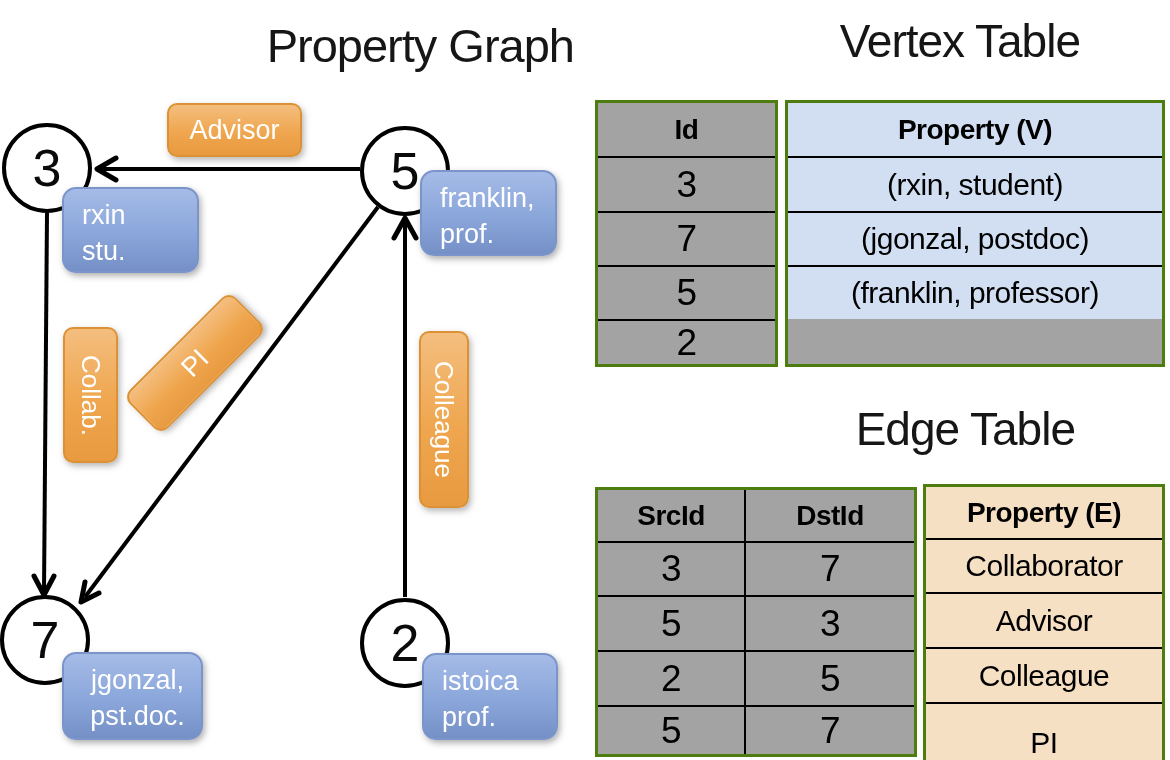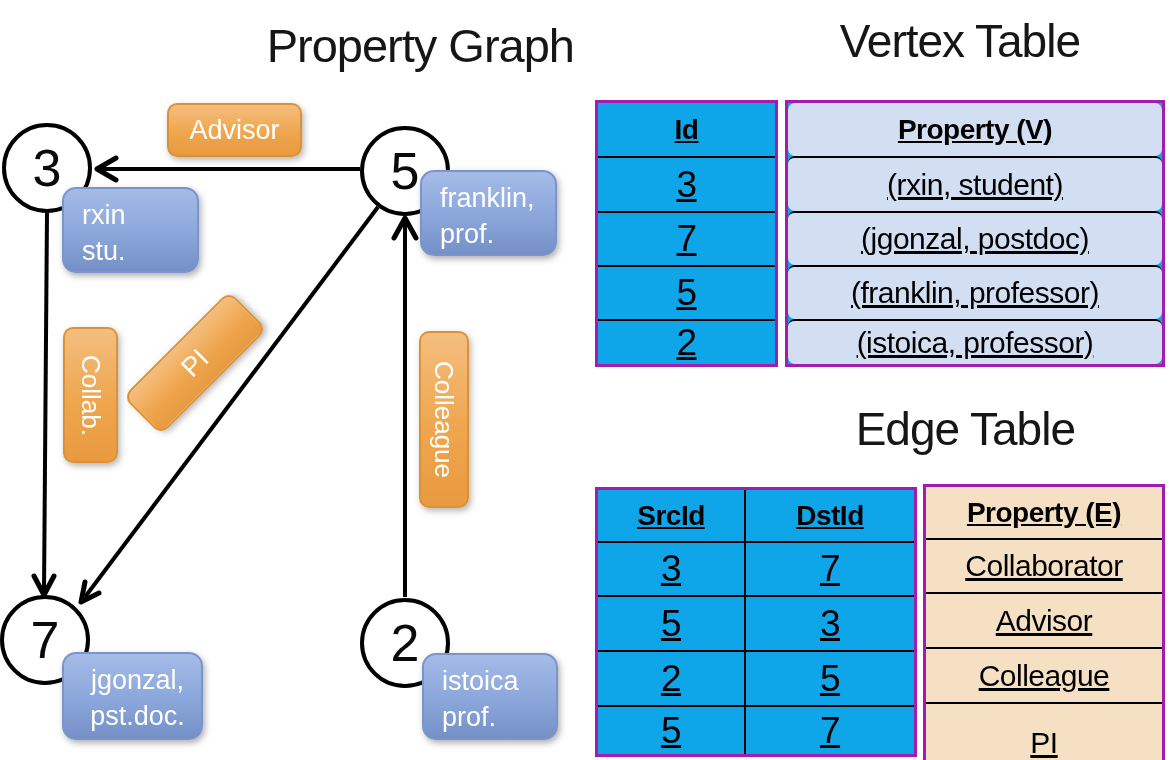--- a/index.html
+++ b/index.html
@@ -29,33 +29,32 @@
   .opill{
     position:absolute;z-index:3;box-sizing:border-box;border-radius:10px;
     background:linear-gradient(180deg,#F4BE7F 0%,#EFA64E 55%,#E89A40 100%);
     border:2px solid #DC9134;box-shadow:2px 3px 6px rgba(110,110,110,.5);
     color:#fff;display:flex;align-items:center;justify-content:center;
     font-size:27px;
   }
   .opill .rot90{transform:rotate(90deg);white-space:nowrap;font-size:26px;}
   
   .tbl{
-    position:absolute;box-sizing:border-box;border:3px solid #a21caf;background:#0ea5e9;
+    position:absolute;box-sizing:border-box;border:3px solid #4d7c0f;background:#a3a3a3;
     display:grid;
-    text-decoration:underline;
   }
   .tbl .cell{
     display:flex;align-items:center;justify-content:center;box-sizing:border-box;
     font-size:30px;letter-spacing:-0.5px;white-space:nowrap;
   }
   .tbl .hdr{font-weight:700;font-size:28px;}
   .tbl .num{font-size:37px;font-weight:300;}
   .rowline{border-top:2px solid #000;}
   .colline{border-left:2px solid #000;}
-  .bluefill{background:#D2DFF3;border-radius:7px;}
+  .bluefill{background:#D2DFF3;}
   .tanfill{background:#F6E0C4;}
 </style>
 </head>
 <body>
 
 <div id="stage">
 
   <div class="abs big-title" style="left:0;top:18px;width:574px;">Property Graph</div>
 
   <svg class="abs" style="left:0;top:0;z-index:1;" width="580" height="760" viewBox="0 0 580 760">
@@ -124,21 +123,20 @@
     <div class="cell num rowline">7</div>
     <div class="cell num rowline">5</div>
     <div class="cell num rowline">2</div>
   </div>
 
   <div class="tbl" style="left:785px;top:100px;width:380px;height:267px;grid-template-rows:53px 55px 54px 54px auto;">
     <div class="cell hdr bluefill">Property (V)</div>
     <div class="cell bluefill rowline">(rxin, student)</div>
     <div class="cell bluefill rowline">(jgonzal, postdoc)</div>
     <div class="cell bluefill rowline">(franklin, professor)</div>
-    <div class="cell bluefill rowline">(istoica, professor)</div>
   </div>
 
   <div class="abs big-title" style="left:595px;top:402px;width:480px;font-size:46px;">Edge Table</div>
 
   <div class="tbl" style="left:595px;top:487px;width:322px;height:270px;grid-template-columns:146px auto;grid-template-rows:51px 54px 55px 55px auto;">
     <div class="cell hdr">SrcId</div>
     <div class="cell hdr colline">DstId</div>
     <div class="cell num rowline">3</div>
     <div class="cell num rowline colline">7</div>
     <div class="cell num rowline">5</div>

